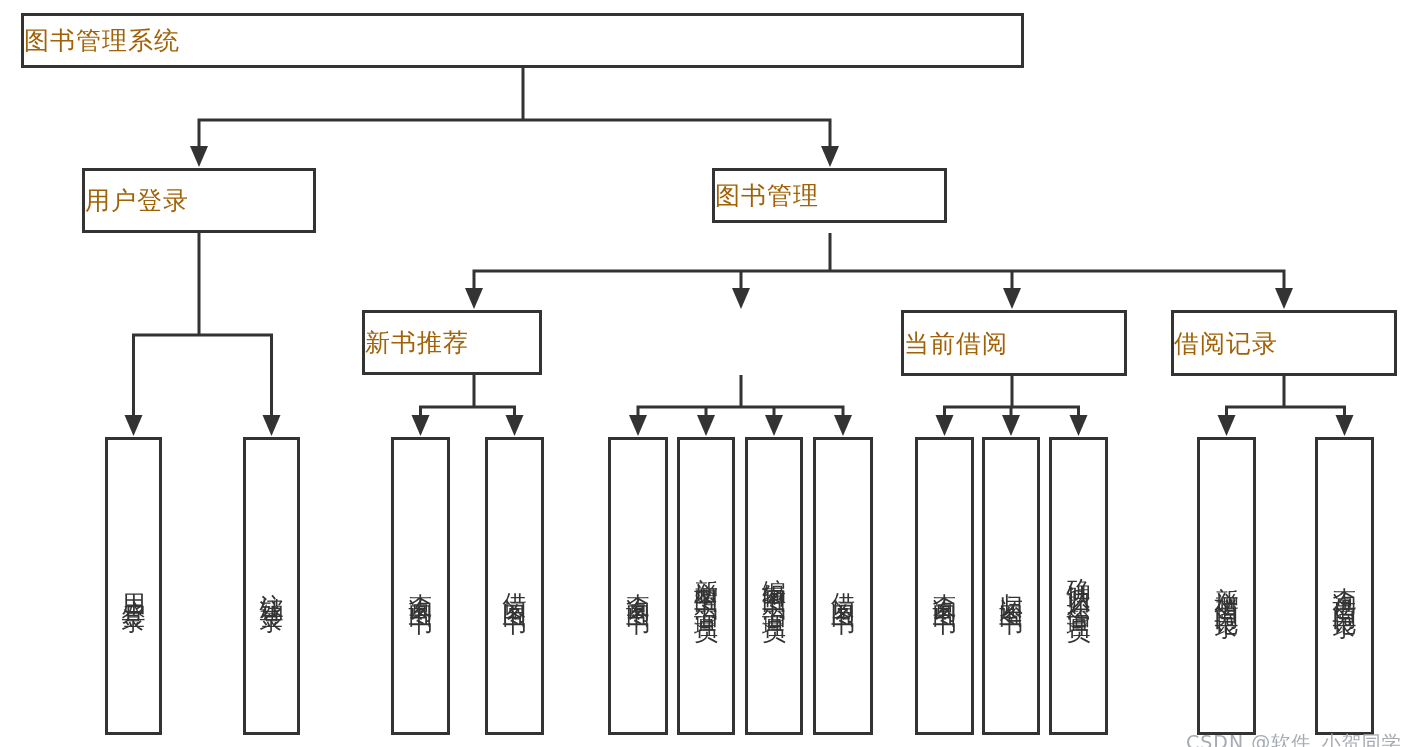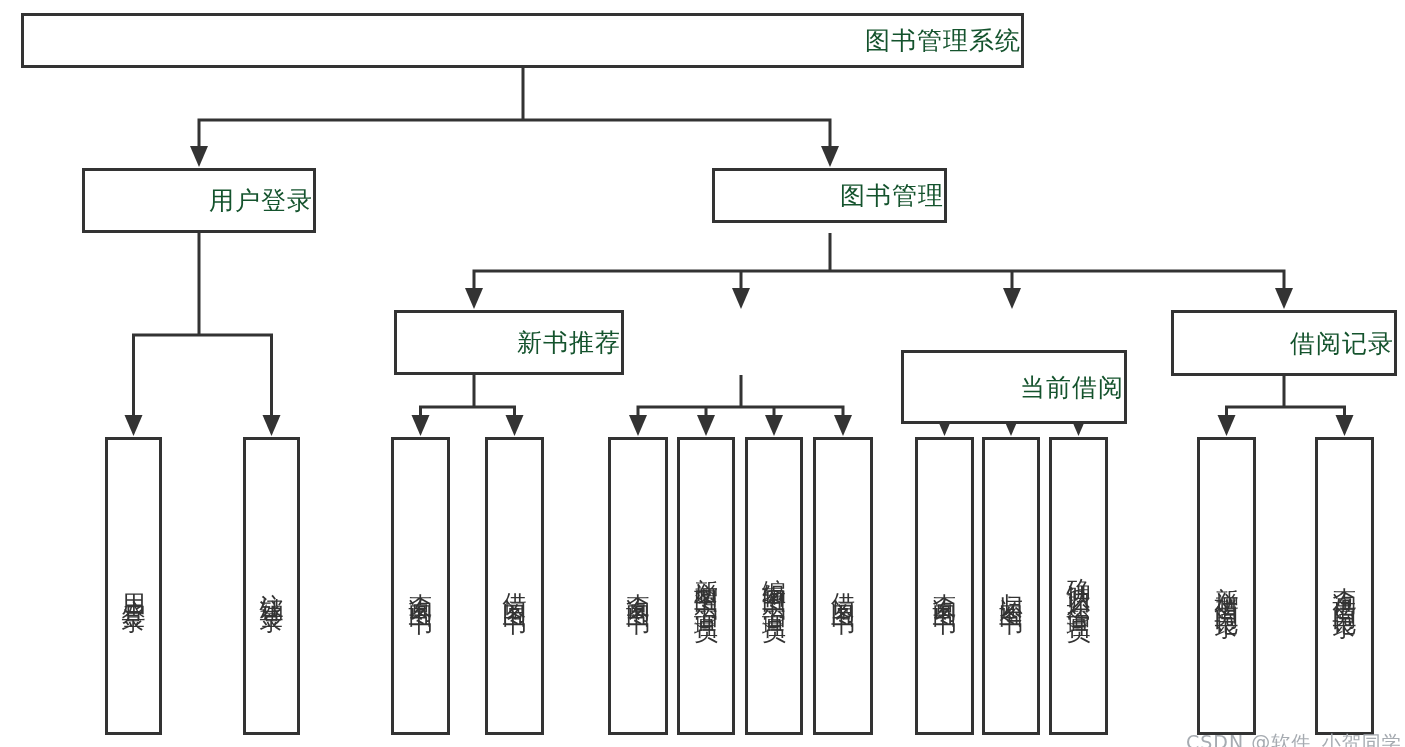--- a/index.html
+++ b/index.html
@@ -6,22 +6,22 @@
   body{font-family:"DejaVu Sans","Liberation Sans",sans-serif;}
   #canvas{position:relative;width:1405px;height:747px;background:#ffffff;overflow:hidden;}
   #connectors{position:absolute;left:0;top:0;width:1405px;height:747px;}
   .node{
     position:absolute;
     box-sizing:border-box;
     background:#ffffff;
     border:3px solid #333333;
     display:flex;
     align-items:center;
-    justify-content:flex-end;
-    color:#14532d;
+    justify-content:flex-start;
+    color:#a16207;
     font-size:25px;
     letter-spacing:1px;
     white-space:nowrap;
   }
   .leaf{
     position:absolute;
     box-sizing:border-box;
     background:#ffffff;
     border:3px solid #333333;
     display:flex;
@@ -102,24 +102,24 @@
     <span>图书管理系统</span>
   </div>
 
   <div class="node" style="left:82px;top:168px;width:234px;height:65px;">
     <span>用户登录</span>
   </div>
   <div class="node" style="left:712px;top:168px;width:235px;height:55px;">
     <span>图书管理</span>
   </div>
 
-  <div class="node" style="left:362px;top:310px;width:230px;height:65px;margin-left:32px;">
+  <div class="node" style="left:362px;top:310px;width:180px;height:65px;">
     <span>新书推荐</span>
   </div>
-  <div class="node" style="left:901px;top:310px;width:226px;height:74px;margin-top:40px;">
+  <div class="node" style="left:901px;top:310px;width:226px;height:66px;">
     <span>当前借阅</span>
   </div>
   <div class="node" style="left:1171px;top:310px;width:226px;height:66px;">
     <span>借阅记录</span>
   </div>
 
   <div class="leaf" style="left:105px;width:57px;">
     <span class="vtext">用户登录</span>
   </div>
   <div class="leaf" style="left:243px;width:57px;">

